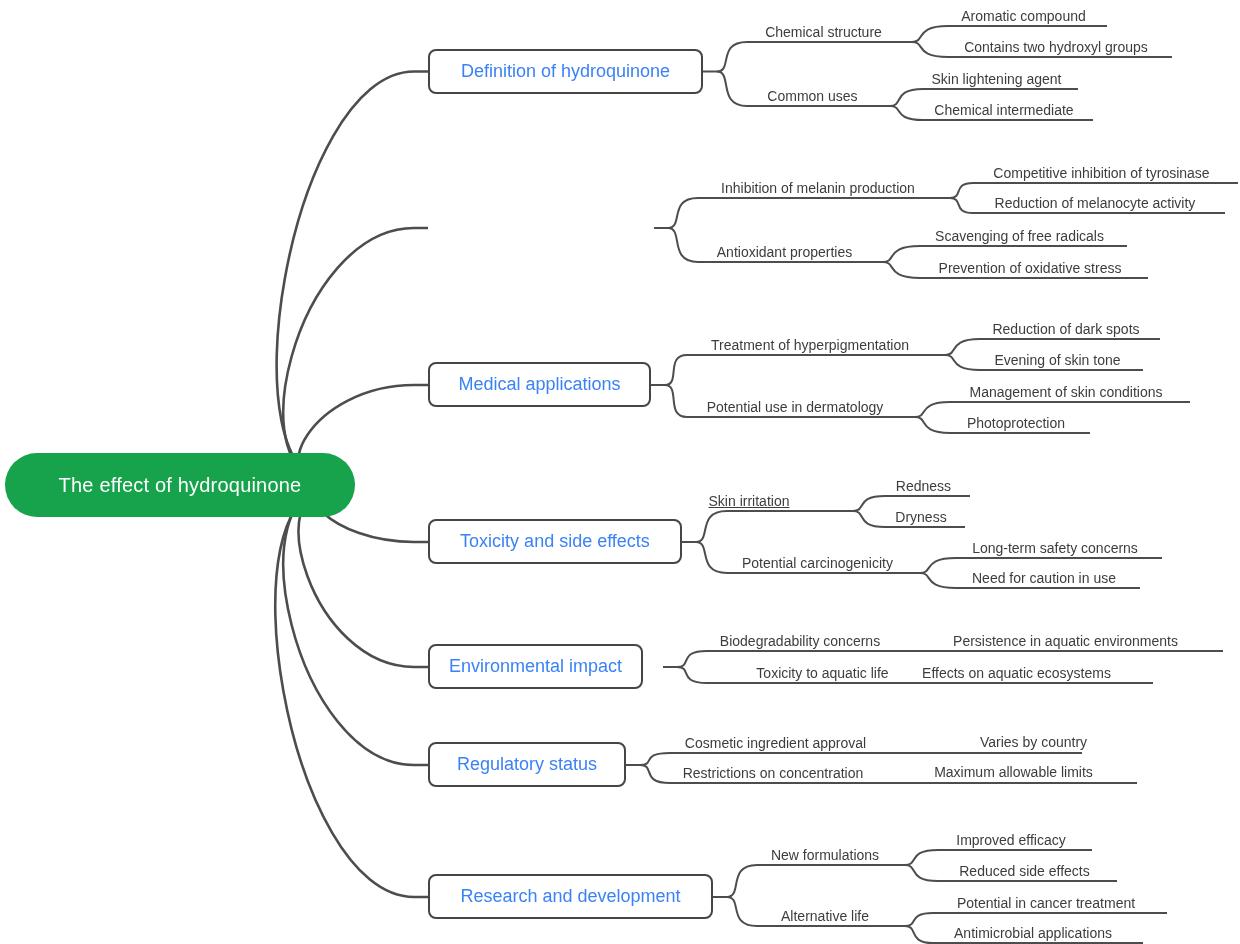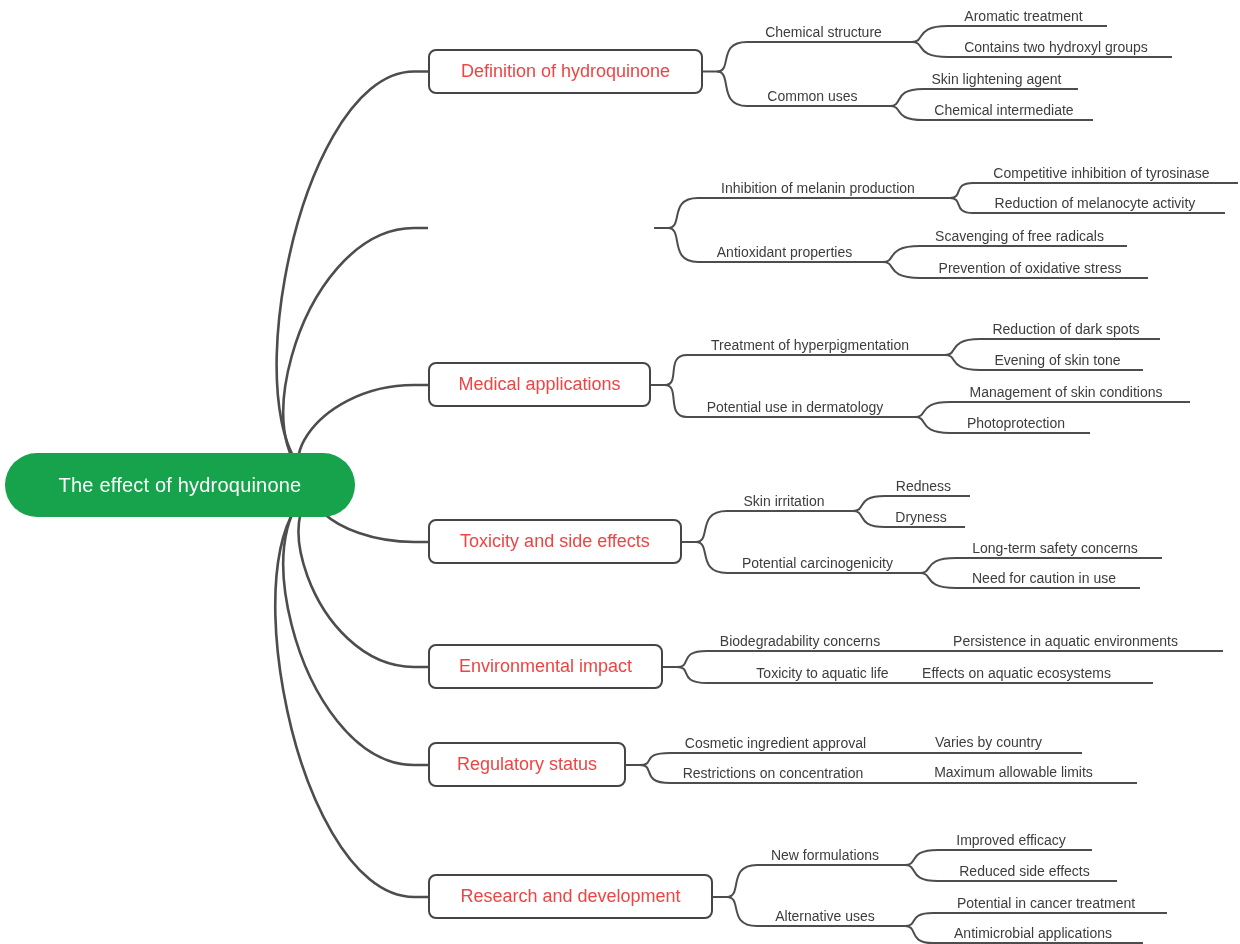--- a/index.html
+++ b/index.html
@@ -17,21 +17,21 @@
   .root-node{
     position:absolute;left:5px;top:453px;width:350px;height:64px;
     background:#16a34c;border-radius:32px;
     display:flex;align-items:center;justify-content:center;
     color:#ffffff;font-size:20px;letter-spacing:.2px;
   }
   .branch-box{
     position:absolute;height:45px;box-sizing:border-box;
     background:#ffffff;border:2.4px solid #454545;border-radius:8px;
     display:flex;align-items:center;justify-content:center;
-    color:#ef4444;font-size:18px;white-space:nowrap;
+    color:#3b82f6;font-size:18px;white-space:nowrap;
   }
   .lbl{
     position:absolute;height:20px;line-height:20px;
     text-align:center;color:#3d3d3d;font-size:14px;white-space:nowrap;
   }
 </style>
 </head>
 <body>
 
 <div id="canvas">
@@ -97,62 +97,62 @@
     <path class="sublink" d="M727,897 C743,897 727,926 757,926 L905,926"></path>
     <path class="sublink" d="M905,926 C919,926 907,913 933,913 L1167,913"></path>
     <path class="sublink" d="M905,926 C919,926 907,943 933,943 L1143,943"></path>
   </svg>
 
   <div class="root-node">The effect of hydroquinone</div>
 
   <div class="branch-box" style="left:428px;top:49px;width:275px;">Definition of hydroquinone</div>
   <div class="branch-box" style="left:428px;top:362px;width:223px;">Medical applications</div>
   <div class="branch-box" style="left:428px;top:519px;width:254px;">Toxicity and side effects</div>
-  <div class="branch-box" style="left:428px;top:644px;width:235px;">Environmental impact</div>
+  <div class="branch-box" style="left:428px;top:644px;width:215px;">Environmental impact</div>
   <div class="branch-box" style="left:428px;top:742px;width:198px;">Regulatory status</div>
   <div class="branch-box" style="left:428px;top:874px;width:285px;">Research and development</div>
 
   <div class="lbl" style="left:735px;top:22px;width:177px;">Chemical structure</div>
-  <div class="lbl" style="left:940px;top:6px;width:167px;">Aromatic treatment</div>
+  <div class="lbl" style="left:940px;top:6px;width:167px;">Aromatic compound</div>
   <div class="lbl" style="left:940px;top:37px;width:232px;">Contains two hydroxyl groups</div>
   <div class="lbl" style="left:735px;top:86px;width:155px;">Common uses</div>
   <div class="lbl" style="left:915px;top:69px;width:163px;">Skin lightening agent</div>
   <div class="lbl" style="left:915px;top:100px;width:178px;">Chemical intermediate</div>
 
   <div class="lbl" style="left:686px;top:178px;width:264px;">Inhibition of melanin production</div>
   <div class="lbl" style="left:965px;top:163px;width:273px;">Competitive inhibition of tyrosinase</div>
   <div class="lbl" style="left:965px;top:193px;width:260px;">Reduction of melanocyte activity</div>
   <div class="lbl" style="left:686px;top:242px;width:197px;">Antioxidant properties</div>
   <div class="lbl" style="left:912px;top:226px;width:215px;">Scavenging of free radicals</div>
   <div class="lbl" style="left:912px;top:258px;width:236px;">Prevention of oxidative stress</div>
 
   <div class="lbl" style="left:675px;top:335px;width:270px;">Treatment of hyperpigmentation</div>
   <div class="lbl" style="left:972px;top:319px;width:188px;">Reduction of dark spots</div>
   <div class="lbl" style="left:972px;top:350px;width:171px;">Evening of skin tone</div>
   <div class="lbl" style="left:675px;top:397px;width:240px;">Potential use in dermatology</div>
   <div class="lbl" style="left:942px;top:382px;width:248px;">Management of skin conditions</div>
   <div class="lbl" style="left:942px;top:413px;width:148px;">Photoprotection</div>
 
-  <div class="lbl" style="left:715px;top:491px;width:138px;">Skin irritation</div>
+  <div class="lbl" style="left:680px;top:491px;width:138px;text-decoration:underline;">Skin irritation</div>
   <div class="lbl" style="left:877px;top:476px;width:93px;">Redness</div>
   <div class="lbl" style="left:877px;top:507px;width:88px;">Dryness</div>
   <div class="lbl" style="left:715px;top:553px;width:205px;">Potential carcinogenicity</div>
   <div class="lbl" style="left:948px;top:538px;width:214px;">Long-term safety concerns</div>
   <div class="lbl" style="left:948px;top:568px;width:192px;">Need for caution in use</div>
 
   <div class="lbl" style="left:695px;top:631px;width:210px;">Biodegradability concerns</div>
   <div class="lbl" style="left:908px;top:631px;width:315px;">Persistence in aquatic environments</div>
   <div class="lbl" style="left:731px;top:663px;width:183px;">Toxicity to aquatic life</div>
   <div class="lbl" style="left:880px;top:663px;width:273px;">Effects on aquatic ecosystems</div>
 
   <div class="lbl" style="left:658px;top:733px;width:235px;">Cosmetic ingredient approval</div>
-  <div class="lbl" style="left:895px;top:732px;width:187px;">Varies by country</div>
+  <div class="lbl" style="left:940px;top:732px;width:187px;">Varies by country</div>
   <div class="lbl" style="left:658px;top:763px;width:230px;">Restrictions on concentration</div>
   <div class="lbl" style="left:890px;top:762px;width:247px;">Maximum allowable limits</div>
 
   <div class="lbl" style="left:745px;top:845px;width:160px;">New formulations</div>
   <div class="lbl" style="left:930px;top:830px;width:162px;">Improved efficacy</div>
   <div class="lbl" style="left:932px;top:861px;width:185px;">Reduced side effects</div>
-  <div class="lbl" style="left:745px;top:906px;width:160px;">Alternative uses</div>
+  <div class="lbl" style="left:745px;top:906px;width:160px;">Alternative life</div>
   <div class="lbl" style="left:925px;top:893px;width:242px;">Potential in cancer treatment</div>
   <div class="lbl" style="left:923px;top:923px;width:220px;">Antimicrobial applications</div>
 
 </div>
 
 </body></html>

